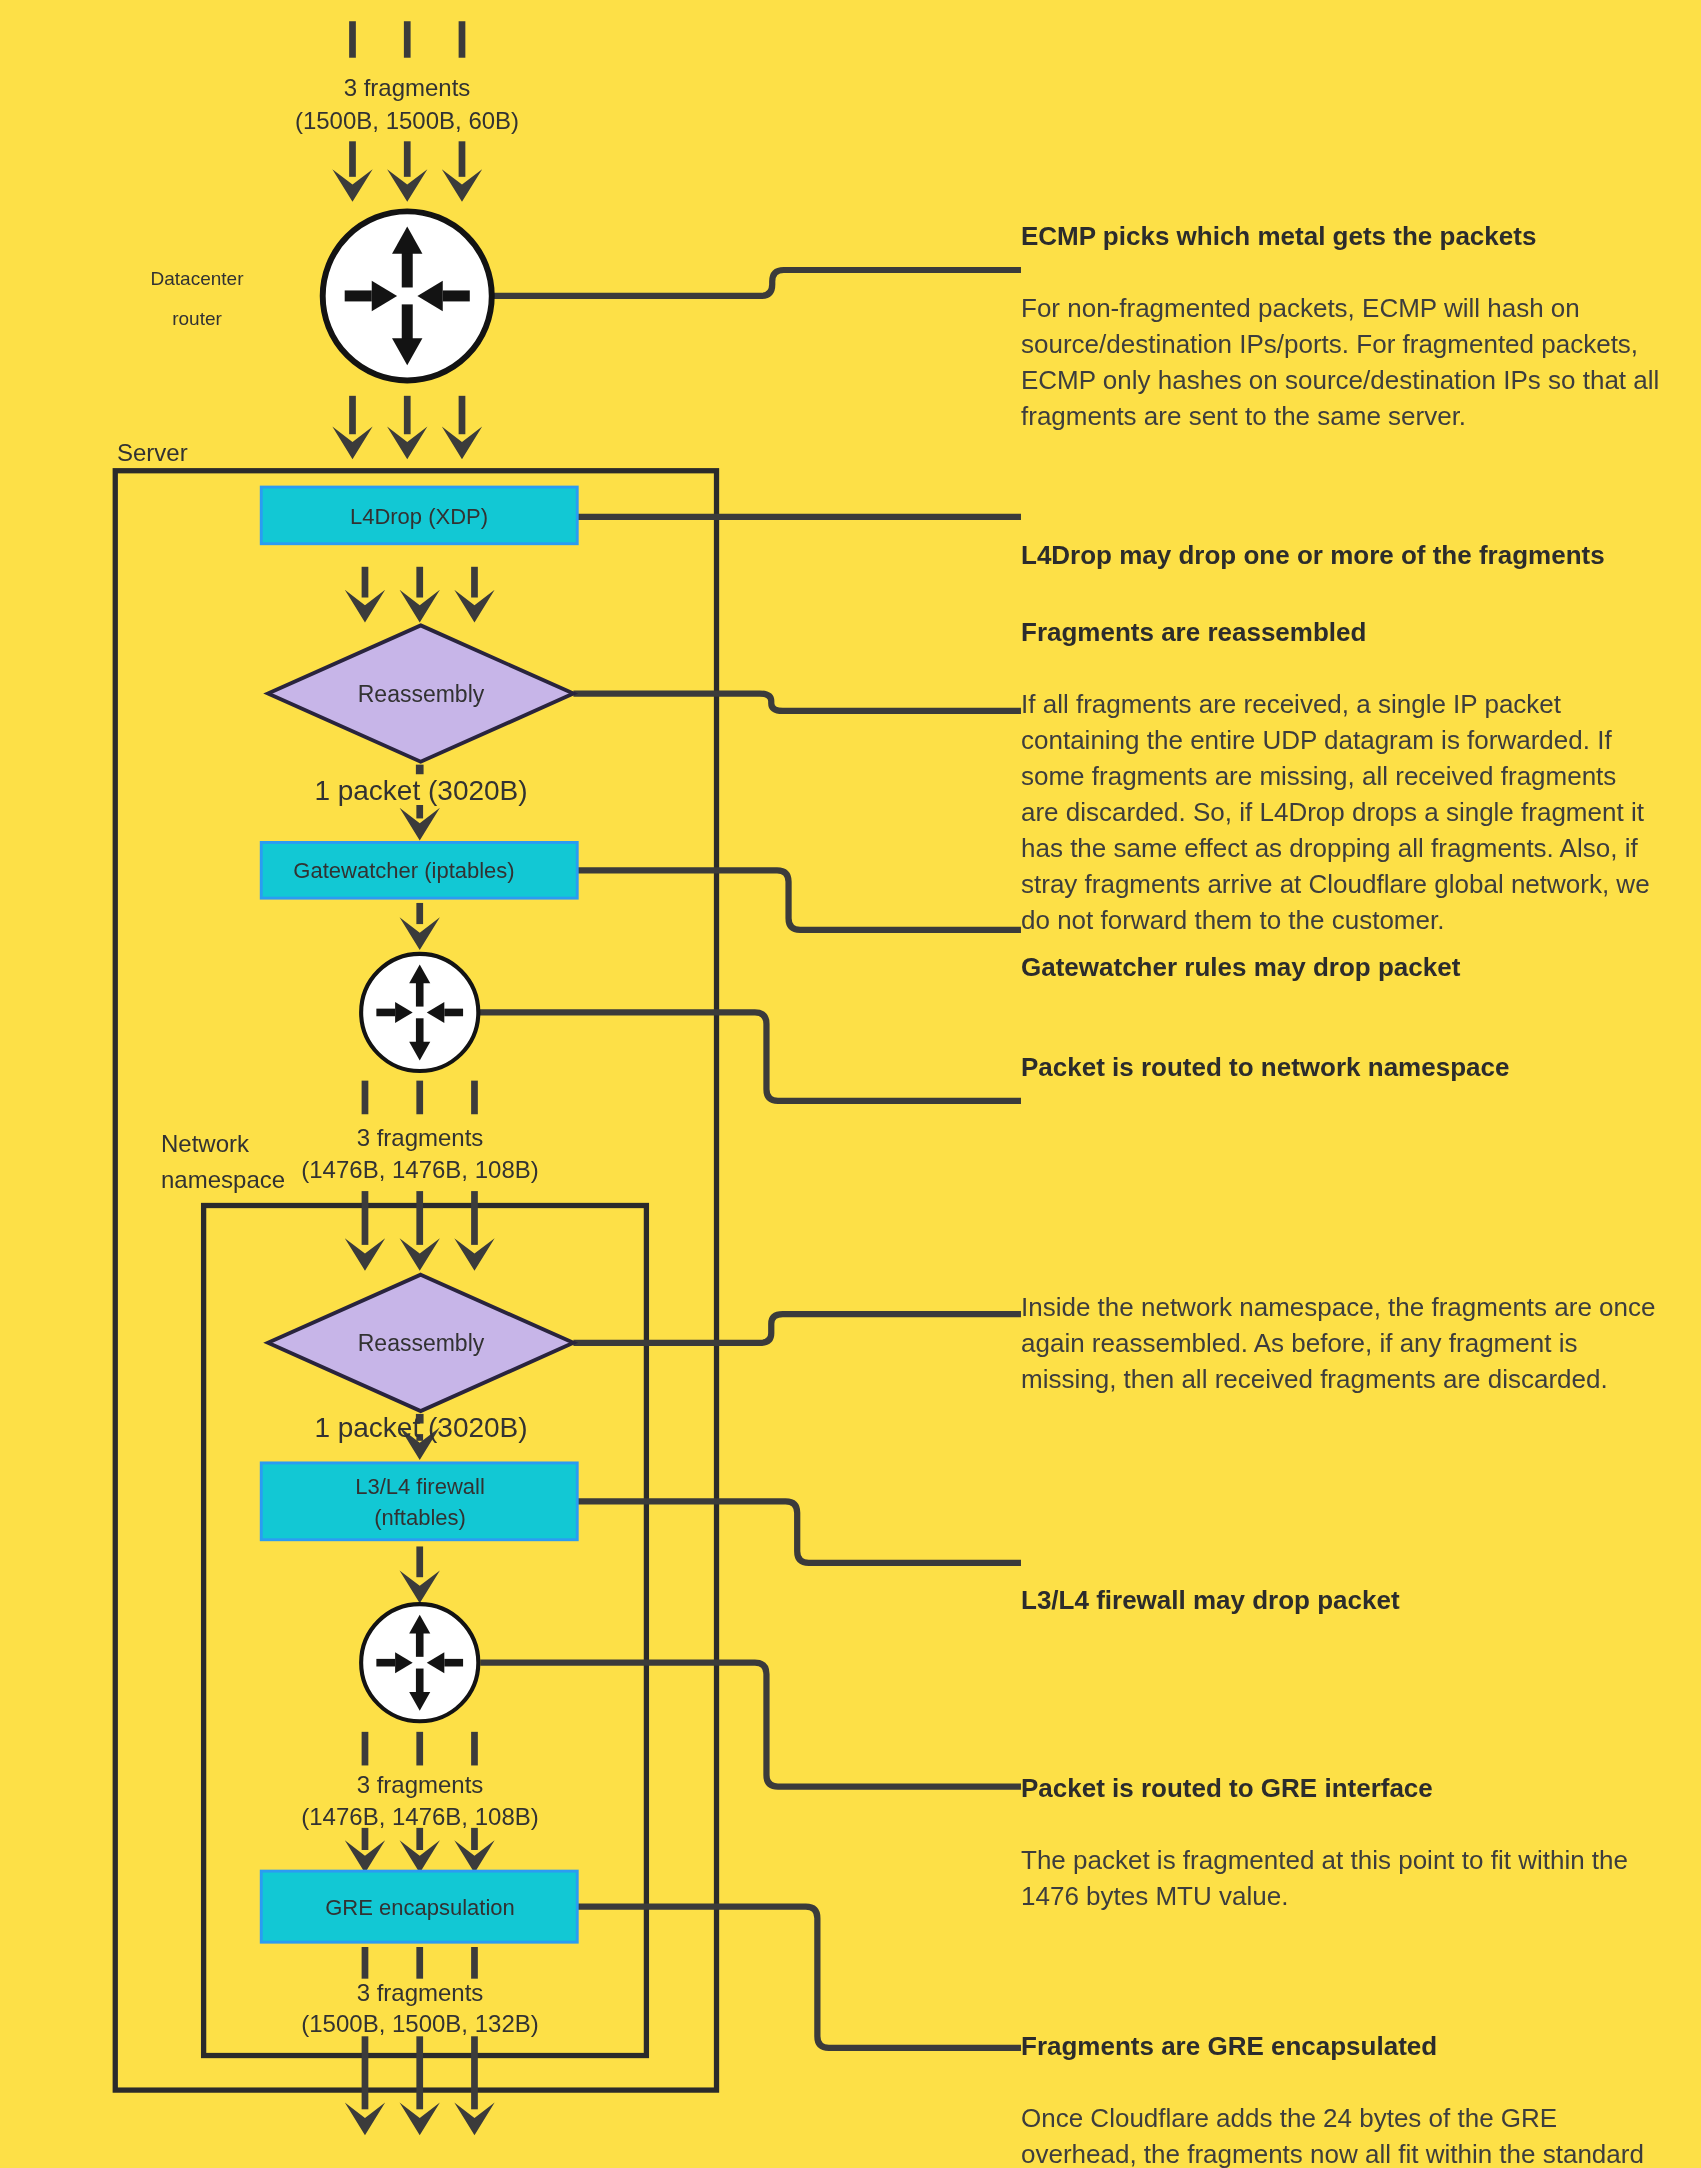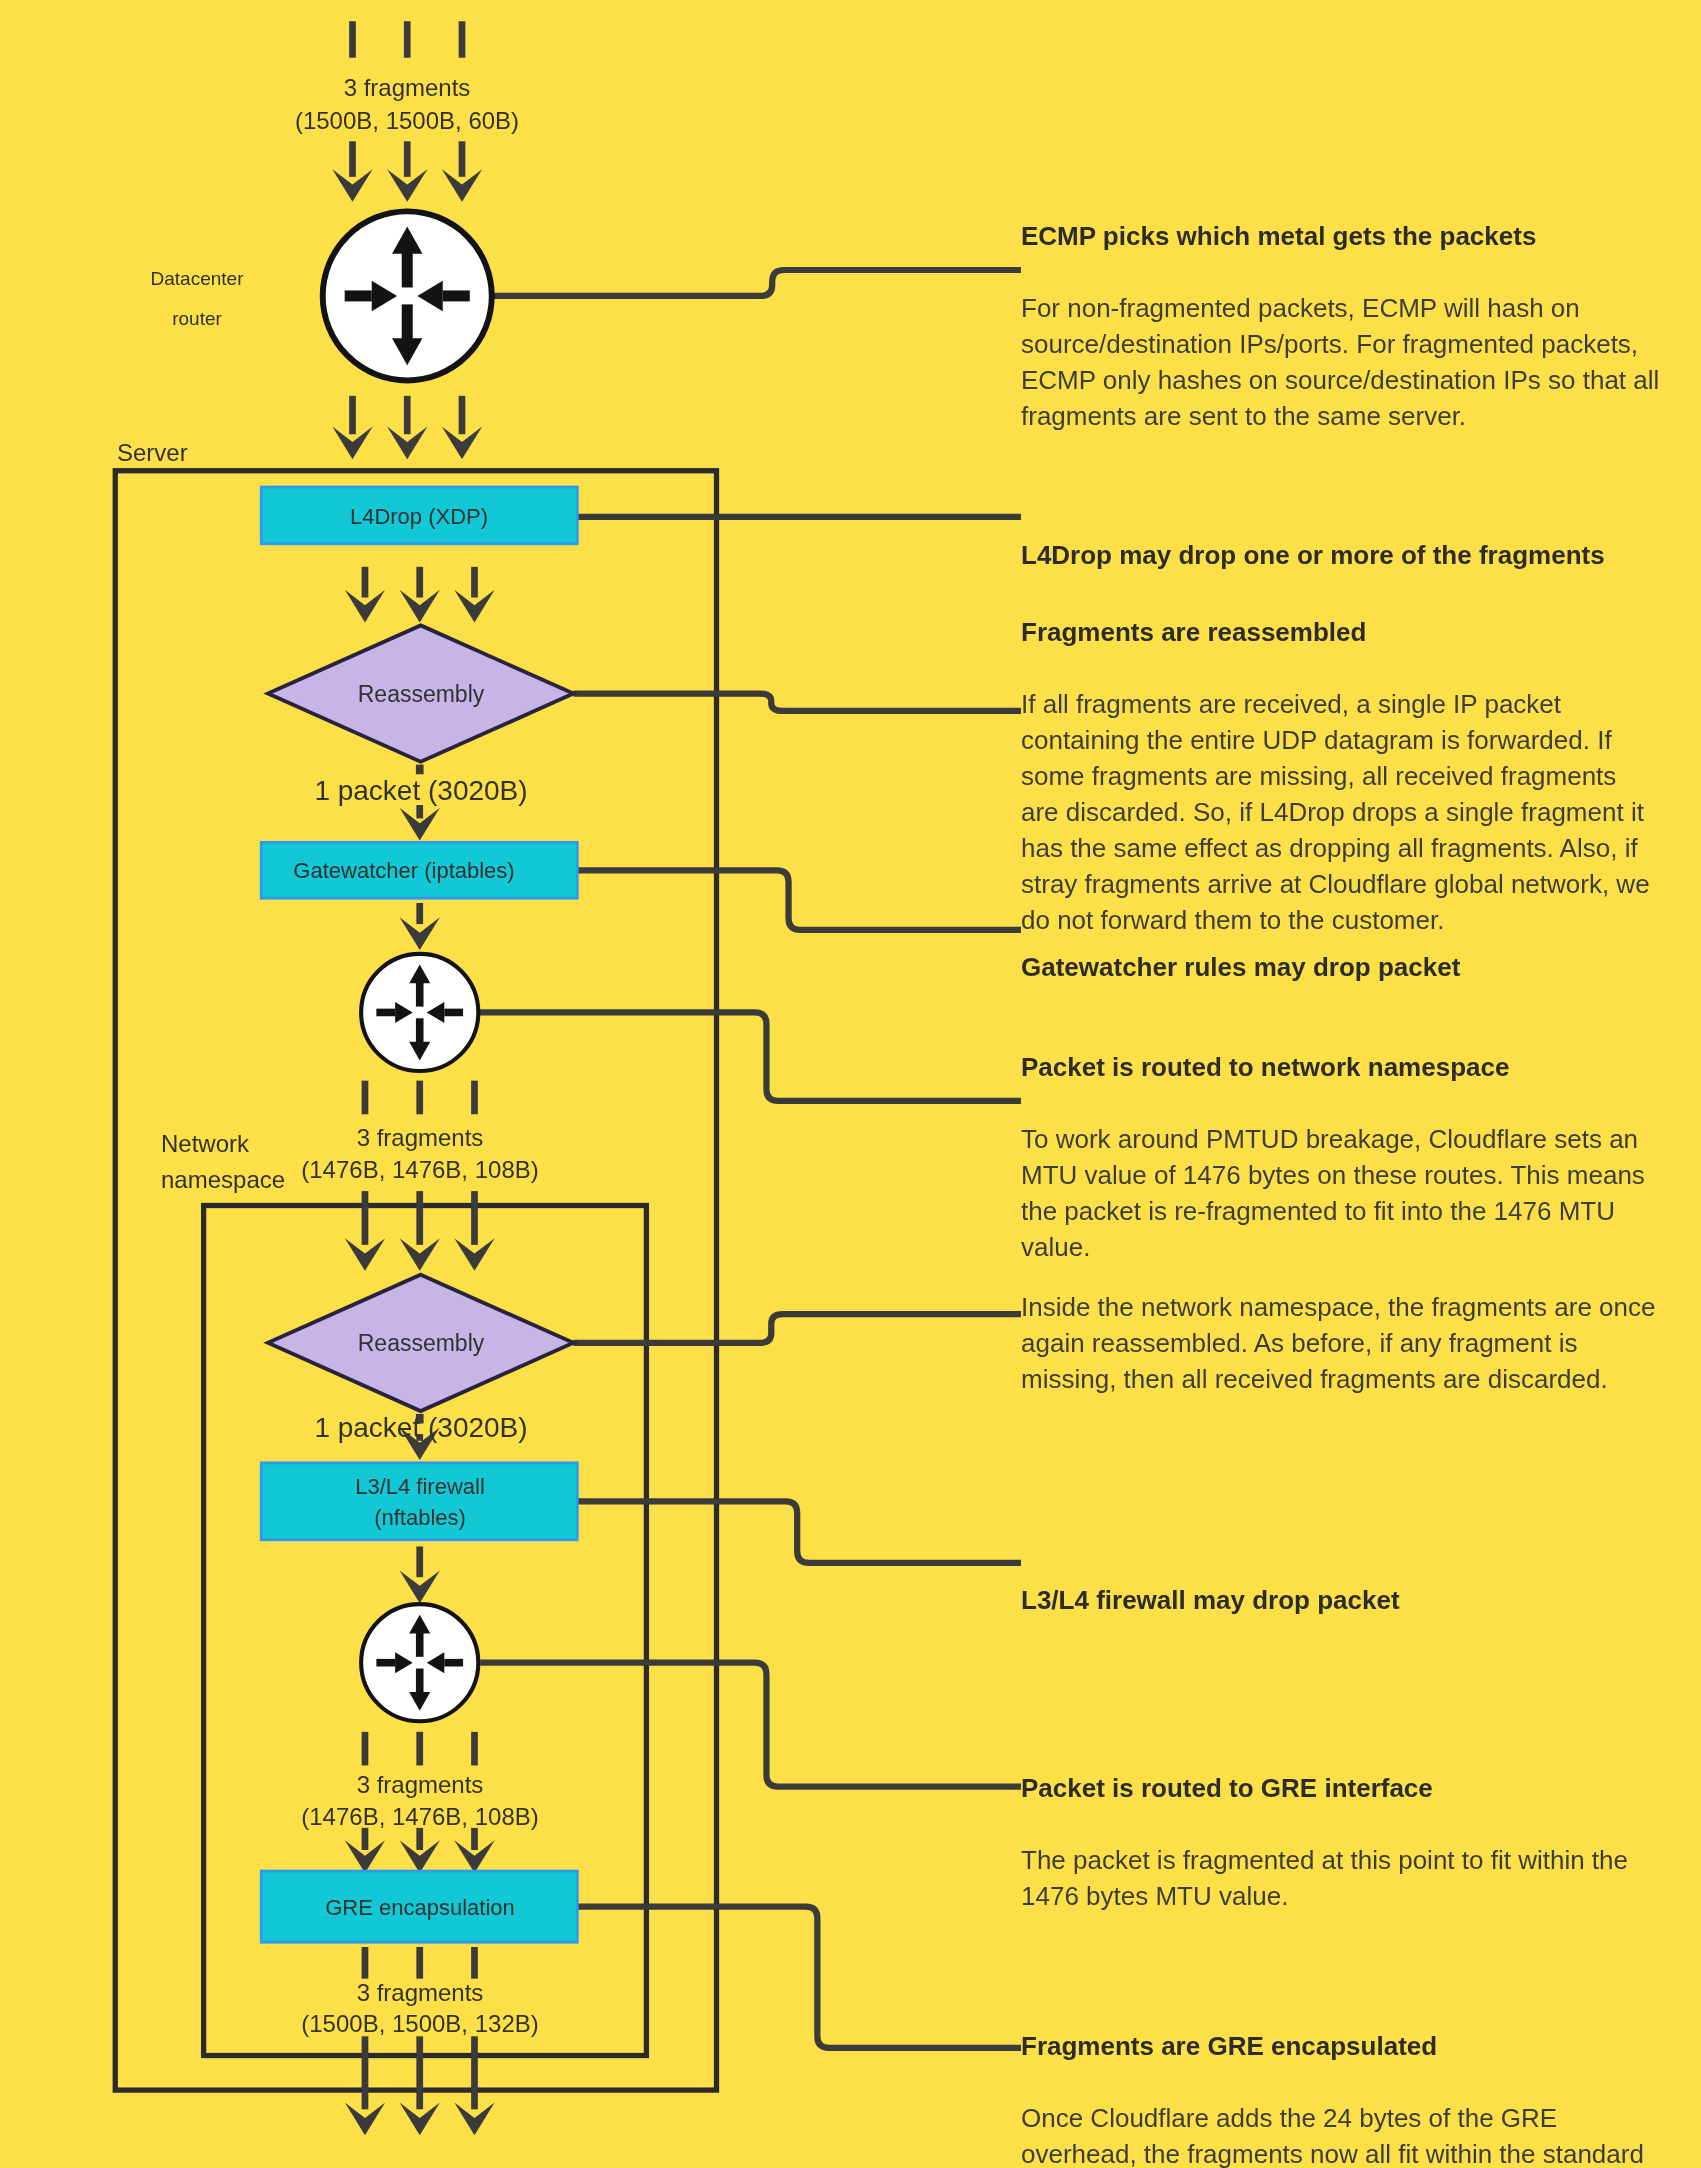--- a/index.html
+++ b/index.html
@@ -193,24 +193,20 @@
 are discarded. So, if L4Drop drops a single fragment it
 has the same effect as dropping all fragments. Also, if
 stray fragments arrive at Cloudflare global network, we
 do not forward them to the customer.</div>
   </div>
   <div class="ann" style="top:913px;">
     <div class="t">Gatewatcher rules may drop packet</div>
   </div>
   <div class="ann" style="top:1013px;">
     <div class="t">Packet is routed to network namespace</div>
-    <div>To work around PMTUD breakage, Cloudflare sets an
-MTU value of 1476 bytes on these routes. This means
-the packet is re-fragmented to fit into the 1476 MTU
-value.</div>
   </div>
   <div class="ann" style="top:1253px;">
     <div>Inside the network namespace, the fragments are once
 again reassembled. As before, if any fragment is
 missing, then all received fragments are discarded.</div>
   </div>
   <div class="ann" style="top:1546px;">
     <div class="t">L3/L4 firewall may drop packet</div>
   </div>
   <div class="ann" style="top:1734px;">

